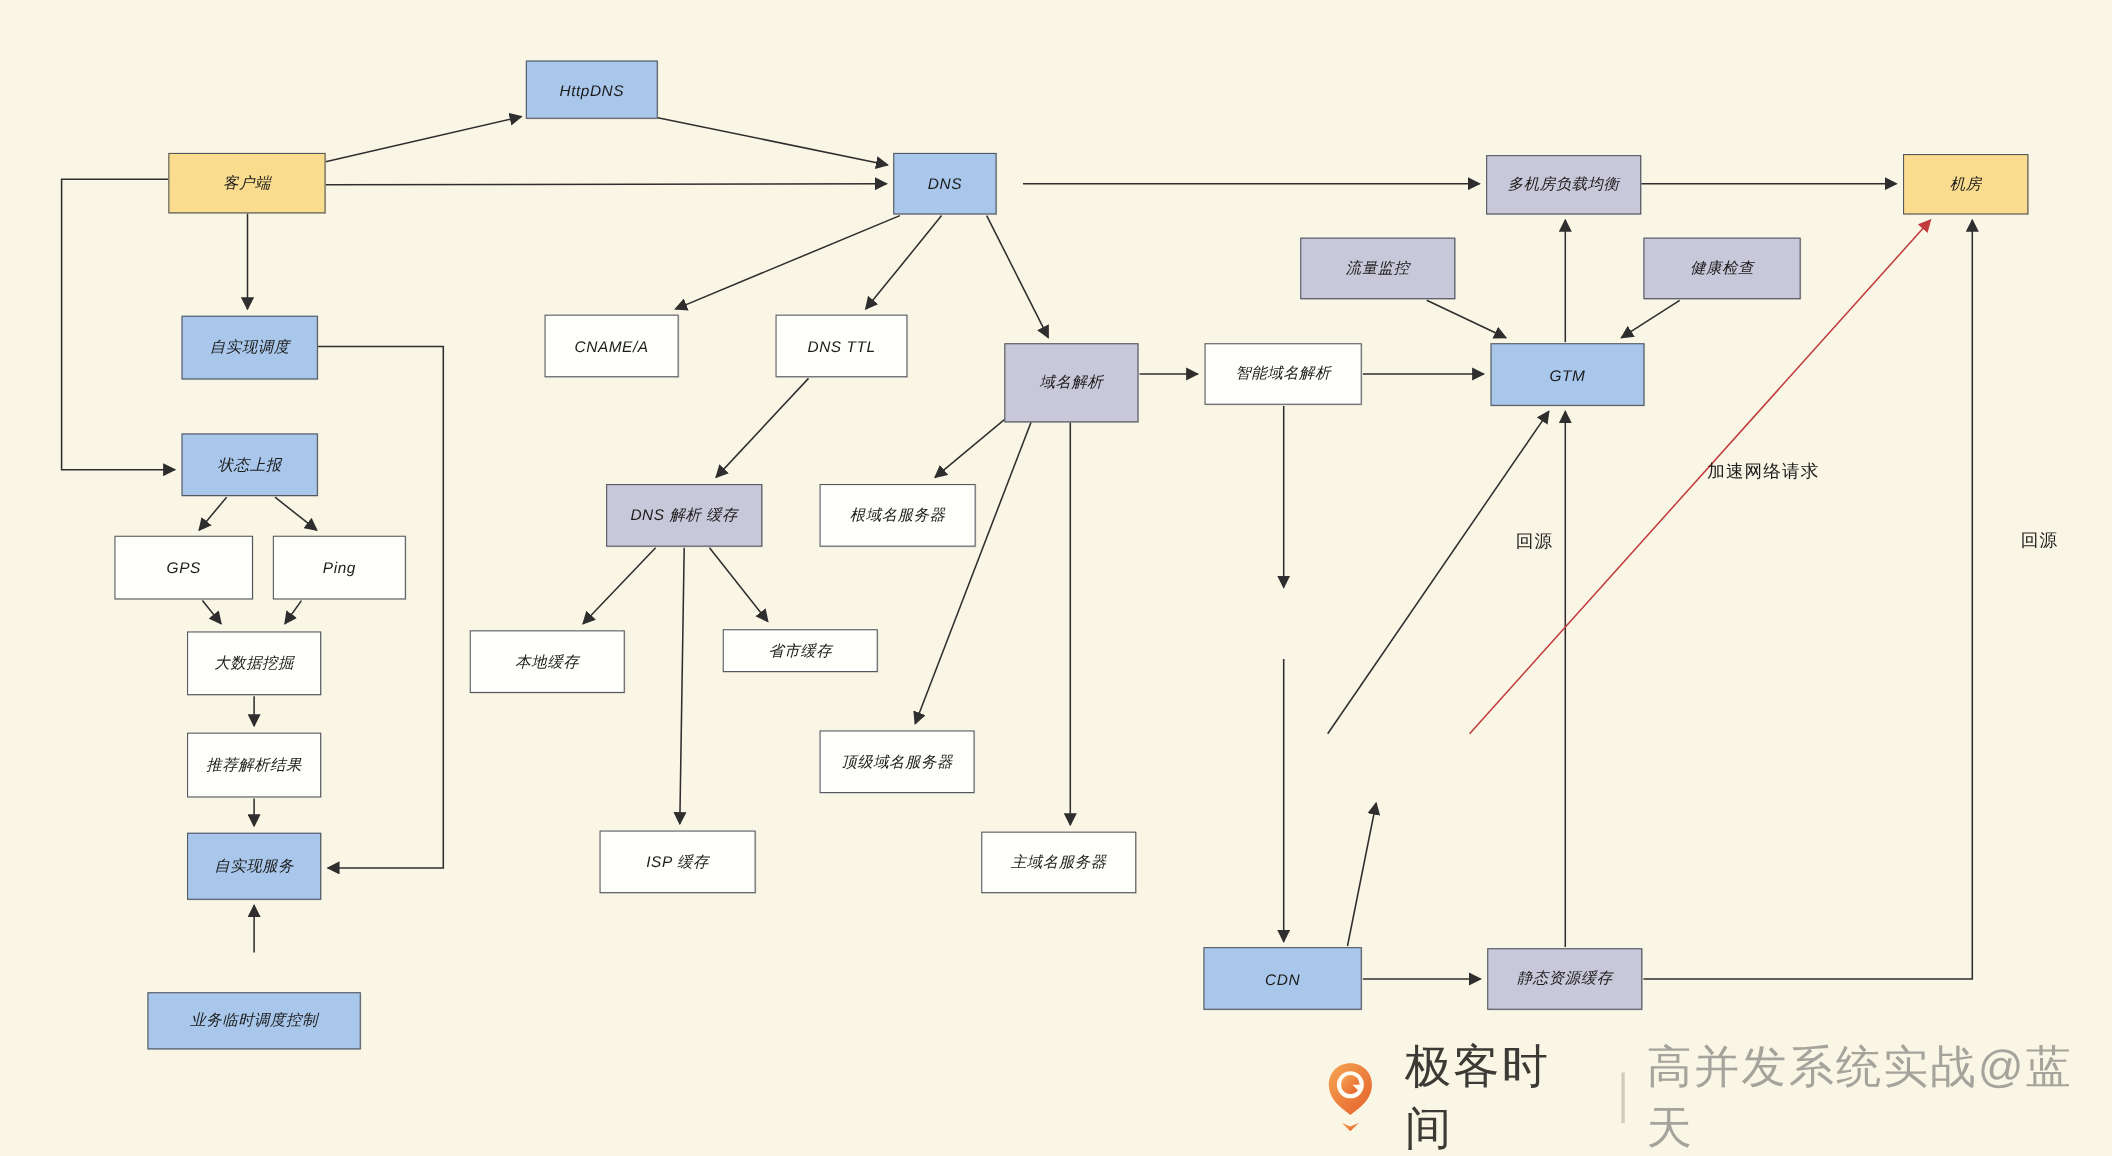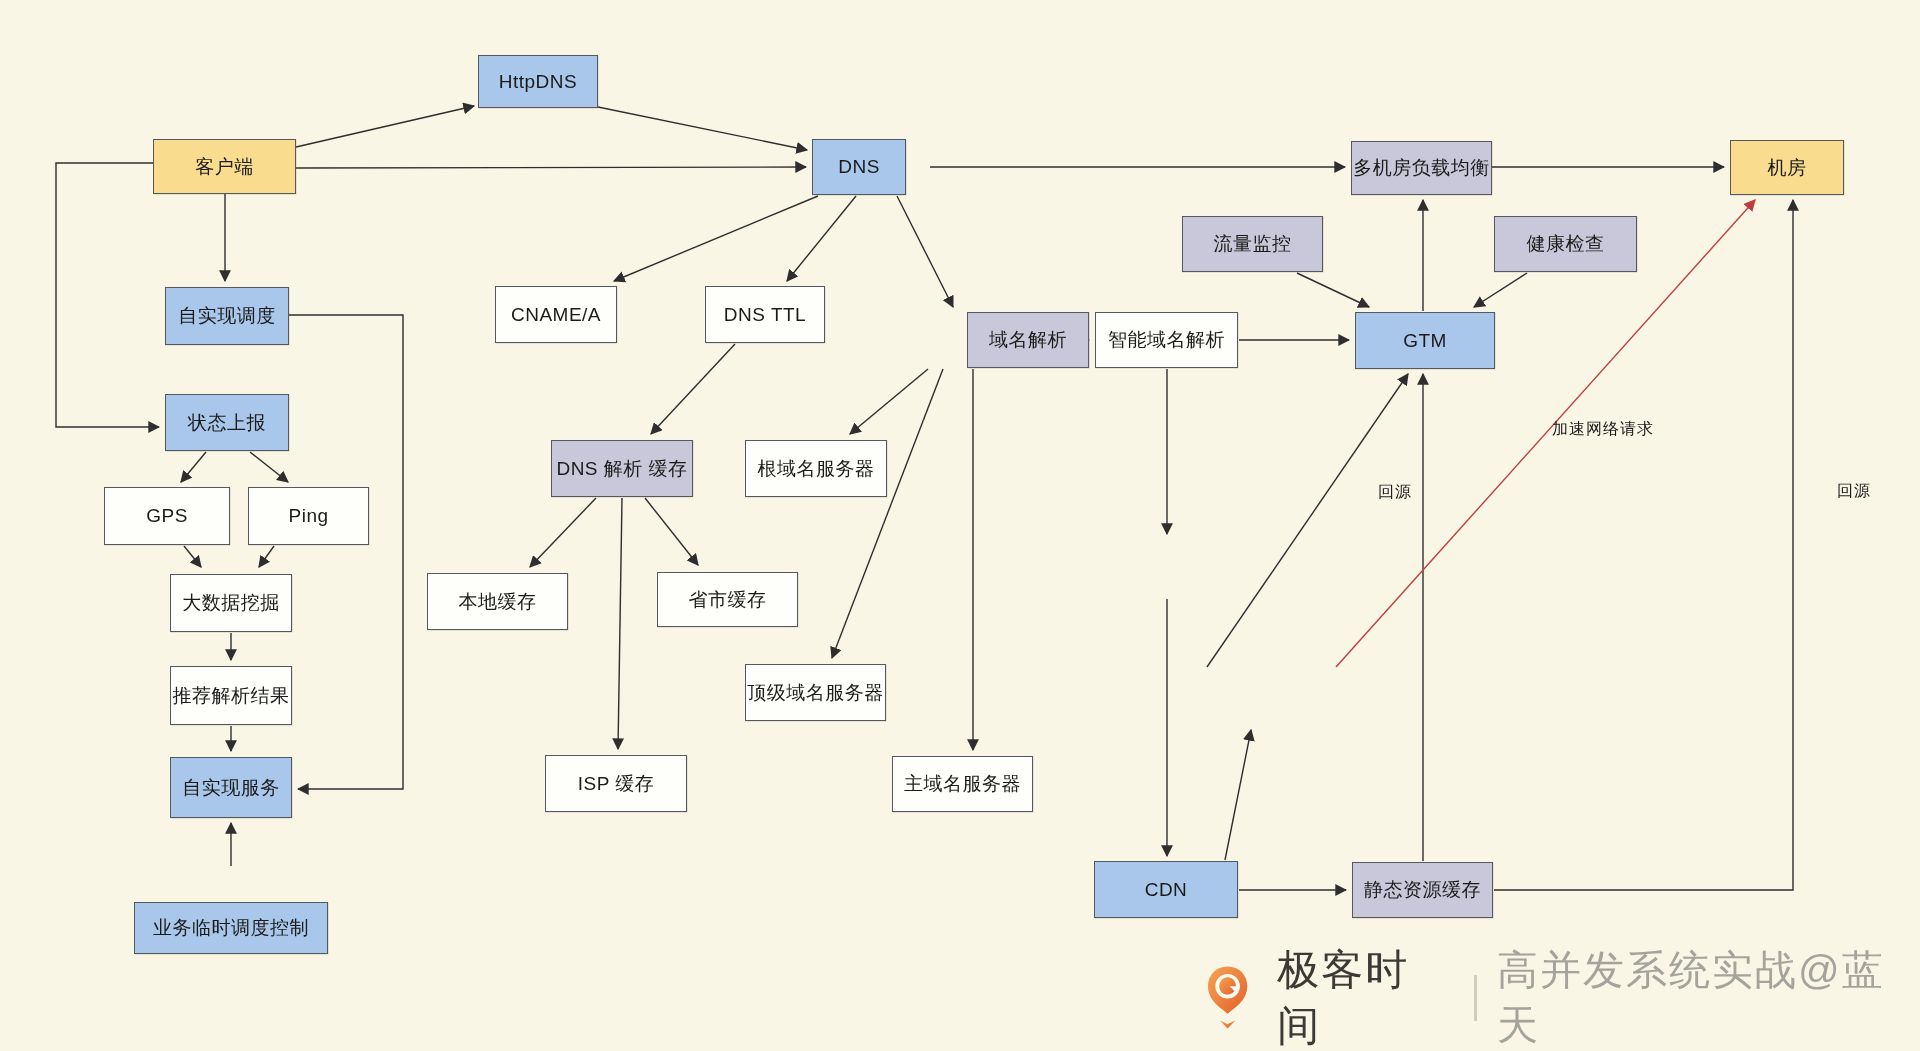--- a/index.html
+++ b/index.html
@@ -10,23 +10,24 @@
   html,body{margin:0;padding:0;}
   body{width:1920px;height:1051px;background:var(--bg);font-family:"Liberation Sans","DejaVu Sans",sans-serif;}
   .canvas{position:absolute;left:0;top:0;width:1920px;height:1051px;overflow:hidden;}
   svg.edges{position:absolute;left:0;top:0;}
   .edge{stroke:var(--line);stroke-width:1.4;fill:none;}
   .edge.red{stroke:var(--red);}
   marker path.mk{fill:var(--line);}
   marker path.mk-red{fill:var(--red);}
   .node{
     position:absolute;display:flex;align-items:center;justify-content:center;
-    border:1.6px solid var(--border);color:var(--text);font-size:19px;
+    border:1.6px solid var(--border);color:var(--text);font-size:14px;
     box-sizing:border-box;white-space:nowrap;letter-spacing:.5px;
     box-shadow:0.5px 0.5px 0 rgba(90,90,90,.25);
+    font-style:italic;
   }
   .node.blue{background:var(--node_blue);}
   .node.yellow{background:var(--node_yellow);}
   .node.lavender{background:var(--node_lavender);}
   .node.white{background:var(--node_white);}
   .edge-label{position:absolute;color:var(--text);font-size:16px;letter-spacing:1px;white-space:nowrap;}
   .footer{position:absolute;left:1206px;top:960px;height:75px;display:flex;align-items:center;}
   .brand-text{font-size:42px;color:#3c3a35;letter-spacing:2px;margin-left:28px;}
   .footer-divider{width:3px;height:46px;background:#cfccbc;margin:0 20px 0 24px;}
   .watermark{font-size:41px;color:#a5a49c;letter-spacing:2px;}
@@ -89,31 +90,31 @@
   <div class="node blue" style="left:478px;top:55px;width:120px;height:53px">HttpDNS</div>
   <div class="node yellow" style="left:153px;top:139px;width:143px;height:55px">客户端</div>
   <div class="node blue" style="left:812px;top:139px;width:94px;height:56px">DNS</div>
   <div class="node lavender" style="left:1351px;top:141px;width:141px;height:54px">多机房负载均衡</div>
   <div class="node yellow" style="left:1730px;top:140px;width:114px;height:55px">机房</div>
   <div class="node lavender" style="left:1182px;top:216px;width:141px;height:56px">流量监控</div>
   <div class="node lavender" style="left:1494px;top:216px;width:143px;height:56px">健康检查</div>
   <div class="node blue" style="left:165px;top:287px;width:124px;height:58px">自实现调度</div>
   <div class="node white" style="left:495px;top:286px;width:122px;height:57px">CNAME/A</div>
   <div class="node white" style="left:705px;top:286px;width:120px;height:57px">DNS TTL</div>
-  <div class="node lavender" style="left:967px;top:312px;width:122px;height:56px">域名解析</div>
+  <div class="node lavender" style="left:913px;top:312px;width:122px;height:72px">域名解析</div>
   <div class="node white" style="left:1095px;top:312px;width:143px;height:56px">智能域名解析</div>
   <div class="node blue" style="left:1355px;top:312px;width:140px;height:57px">GTM</div>
   <div class="node blue" style="left:165px;top:394px;width:124px;height:57px">状态上报</div>
   <div class="node lavender" style="left:551px;top:440px;width:142px;height:57px">DNS 解析 缓存</div>
   <div class="node white" style="left:745px;top:440px;width:142px;height:57px">根域名服务器</div>
   <div class="node white" style="left:104px;top:487px;width:126px;height:58px">GPS</div>
   <div class="node white" style="left:248px;top:487px;width:121px;height:58px">Ping</div>
   <div class="node white" style="left:170px;top:574px;width:122px;height:58px">大数据挖掘</div>
   <div class="node white" style="left:427px;top:573px;width:141px;height:57px">本地缓存</div>
-  <div class="node white" style="left:657px;top:572px;width:141px;height:55px">省市缓存</div>
+  <div class="node white" style="left:657px;top:572px;width:141px;height:39px">省市缓存</div>
   <div class="node white" style="left:745px;top:664px;width:141px;height:57px">顶级域名服务器</div>
   <div class="node white" style="left:170px;top:666px;width:122px;height:59px">推荐解析结果</div>
   <div class="node blue" style="left:170px;top:757px;width:122px;height:61px">自实现服务</div>
   <div class="node white" style="left:545px;top:755px;width:142px;height:57px">ISP 缓存</div>
   <div class="node white" style="left:892px;top:756px;width:141px;height:56px">主域名服务器</div>
   <div class="node blue" style="left:1094px;top:861px;width:144px;height:57px">CDN</div>
   <div class="node lavender" style="left:1352px;top:862px;width:141px;height:56px">静态资源缓存</div>
   <div class="node blue" style="left:134px;top:902px;width:194px;height:52px">业务临时调度控制</div>
 
   <div class="edge-label" style="left:1552px;top:419px">加速网络请求</div>

